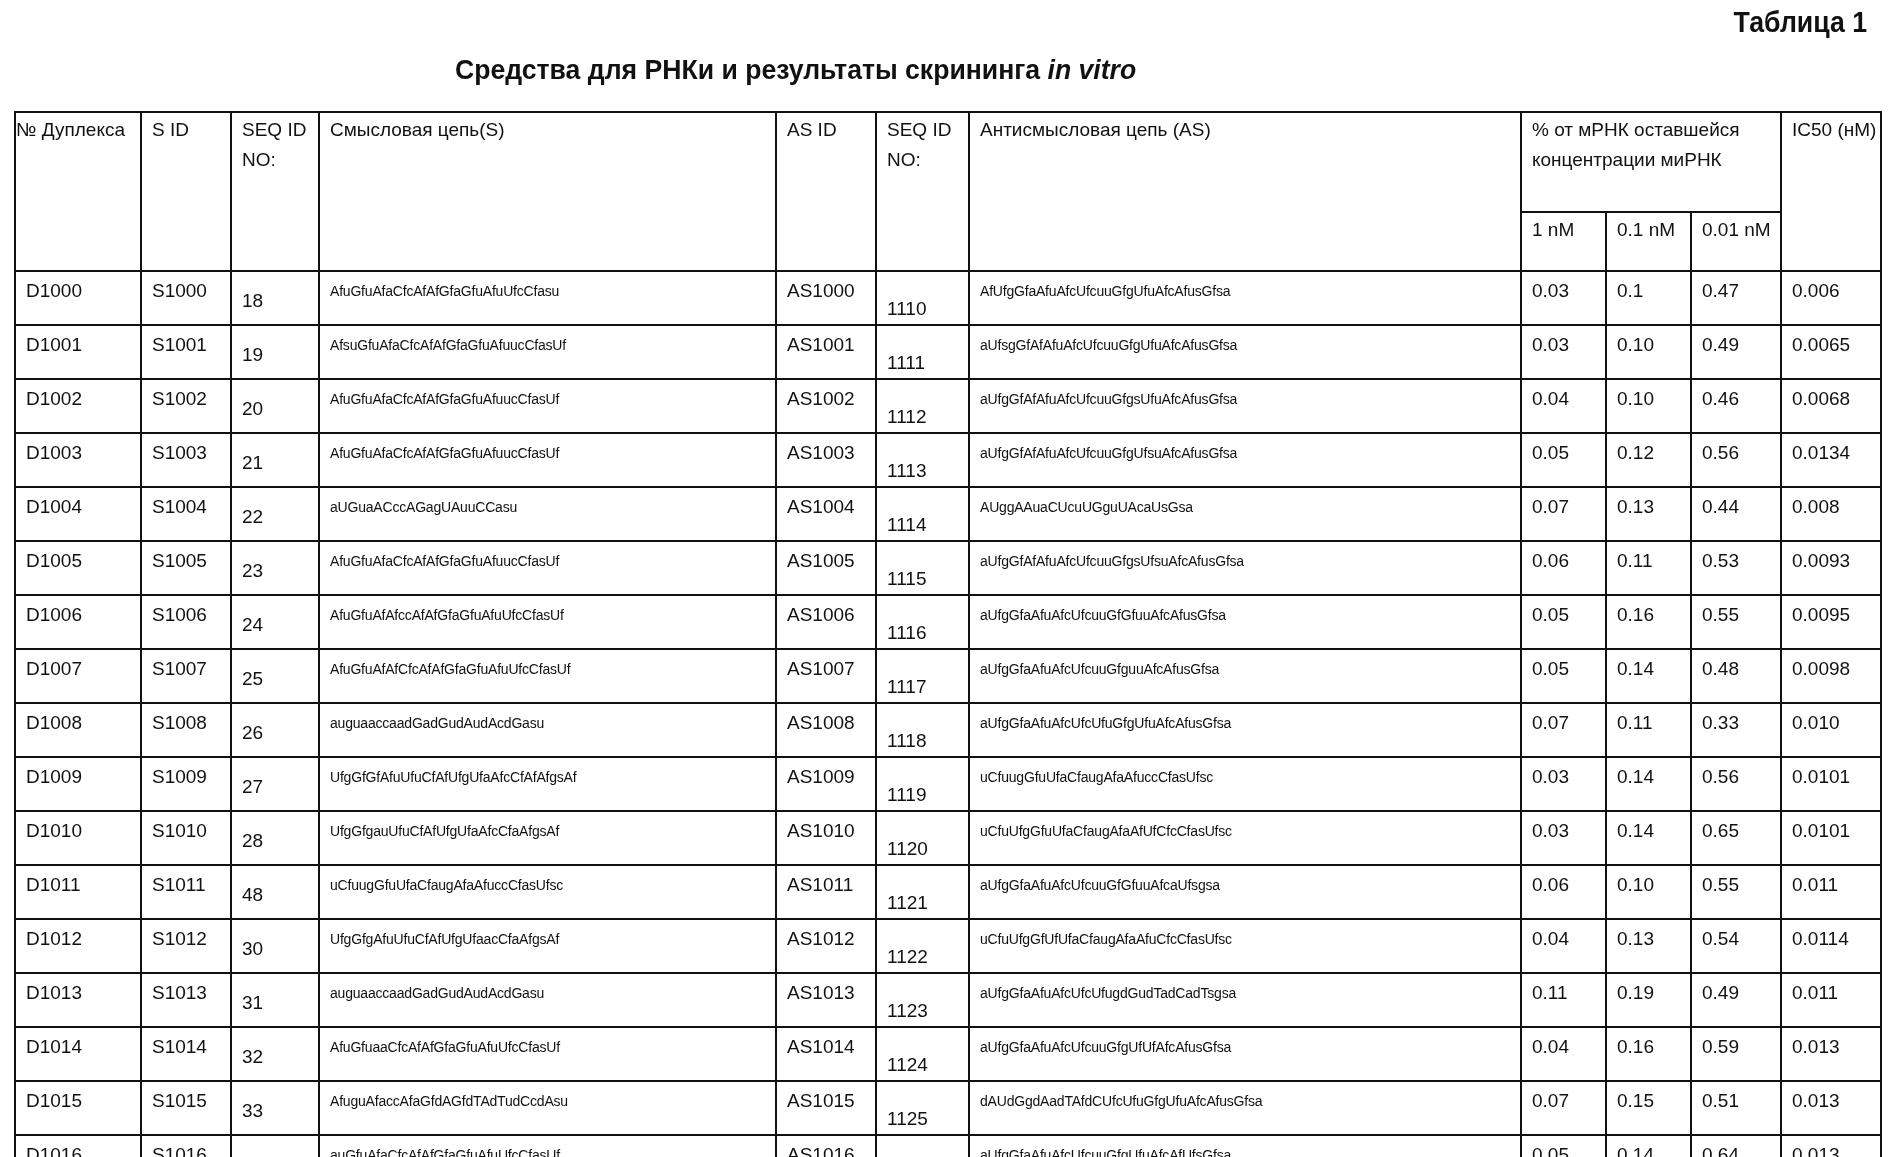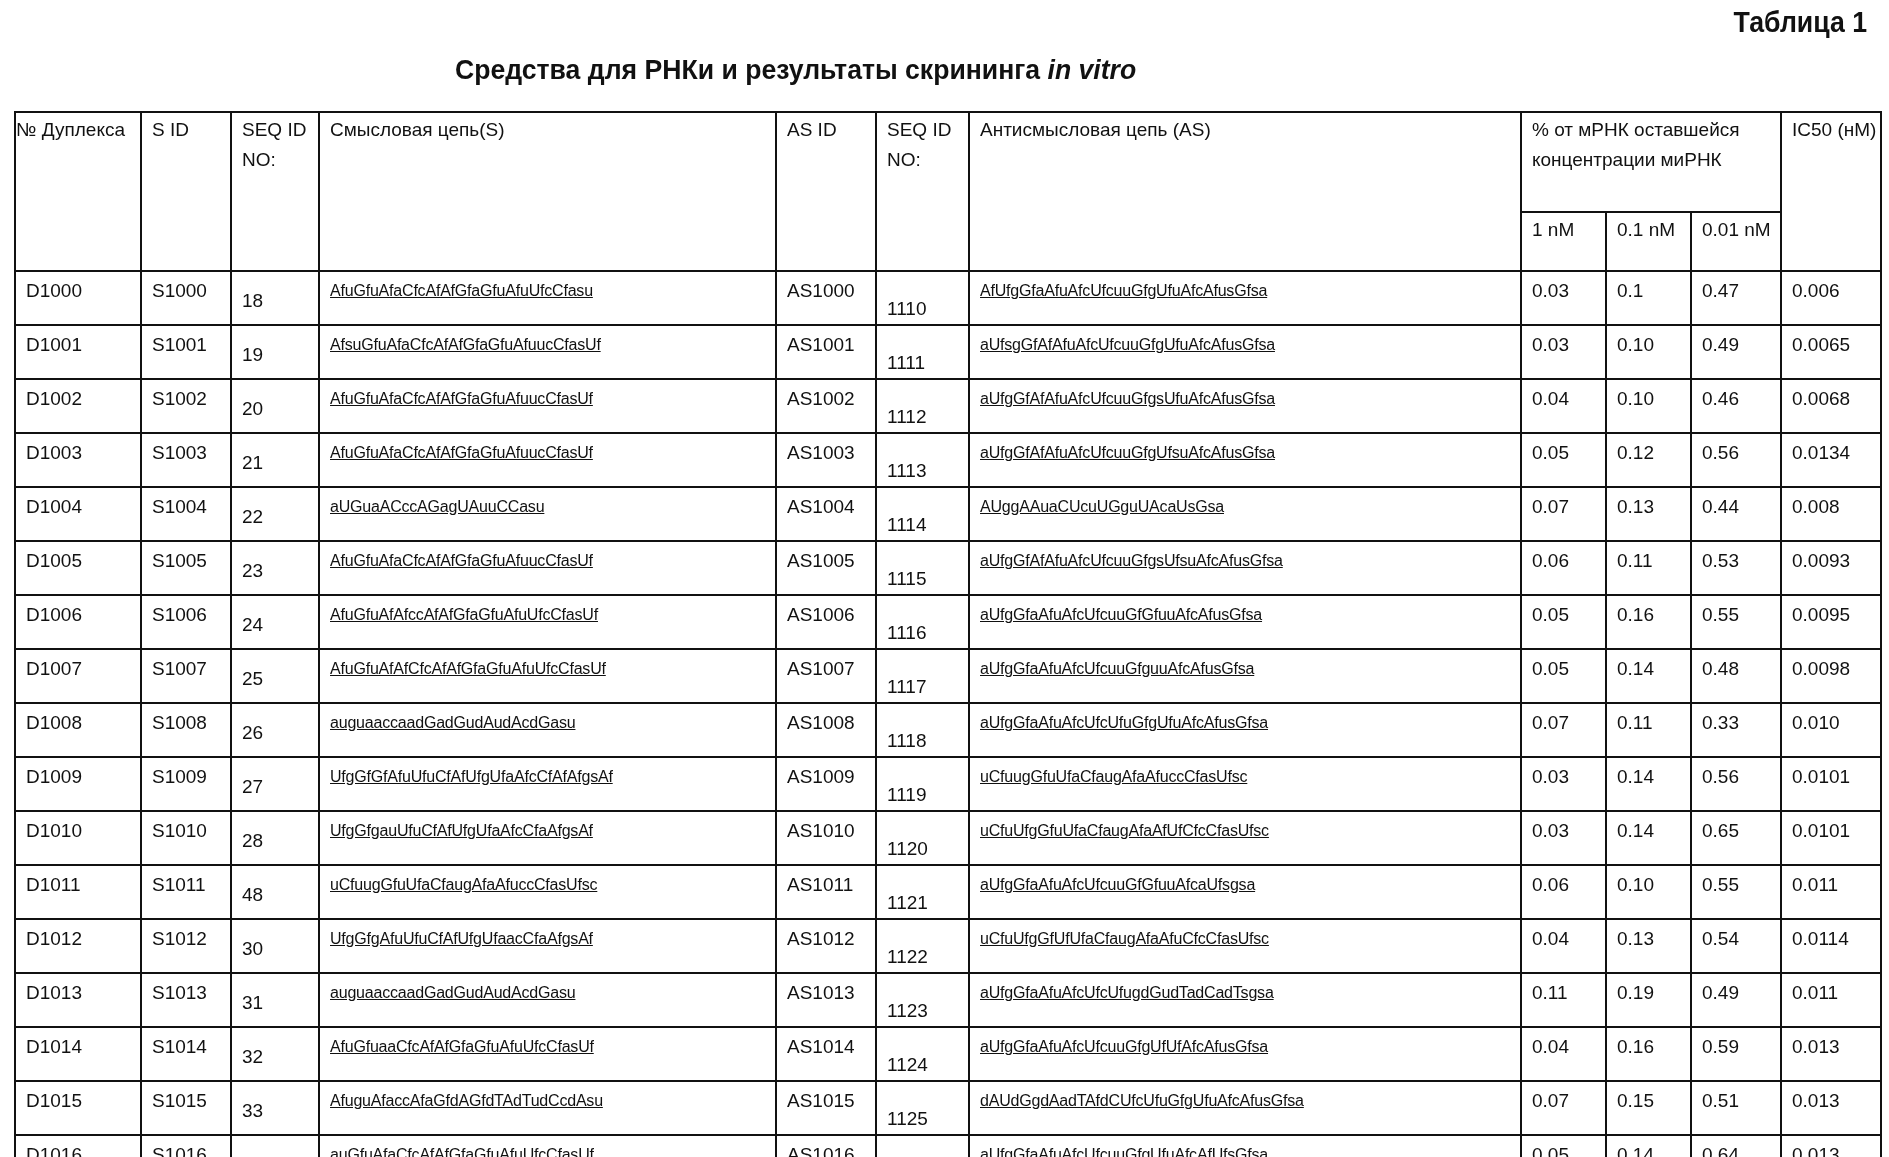--- a/index.html
+++ b/index.html
@@ -24,21 +24,21 @@
   table.results th, table.results td {
     border: 2px solid #111; padding: 0 0 0 10px; vertical-align: top; text-align: left;
     font-weight: normal; line-height: 30px; overflow: hidden; white-space: nowrap;
   }
   table.results thead th { padding-top: 2px; white-space: normal; line-height: 30px; }
   table.results tbody tr { height: 41.6px; margin-top: 24px; }
   table.results tbody td { padding-top: 4px; }
   table.results tbody td.seq-no { padding-top: 14px; vertical-align: top; }
   table.results tbody td.seq-no.hi { padding-top: 22px; border-radius: 22px; }
   .center { text-align: center; padding-left: 0 !important; }
-  .seqtext { font-size: 16px; letter-spacing: -0.2px; text-decoration: underline; }
+  .seqtext { font-size: 14px; letter-spacing: -0.2px; }
 </style>
 </head>
 <body>
 
 <div class="table-label">Таблица 1</div>
 <div class="doc-title"><span>Средства для РНКи и результаты скрининга </span><em>in vitro</em></div>
 
 <table class="results">
   <colgroup>
     <col style="width:126px">

